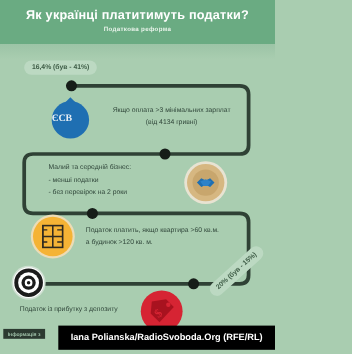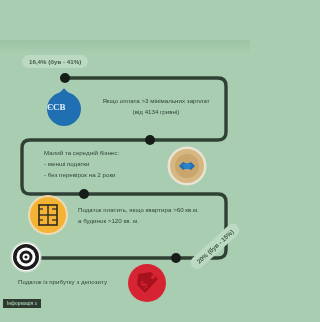--- a/index.html
+++ b/index.html
@@ -122,20 +122,24 @@
   .caption-text{
     position:absolute;left:0;top:5px;width:197px;text-align:center;
     color:#ffffff;font-size:8.4px;font-weight:bold;white-space:nowrap;
   }
 </style>
 </head>
 <body>
 
 <div class="infographic">
 
+  <div class="header">
+    <div class="header-title">Як українці платитимуть податки?</div>
+    <div class="header-sub">Податкова реформа</div>
+  </div>
   <div class="header-fade"></div>
 
   <svg class="path-svg" viewBox="0 0 250 322">
     <path d="M 62 78 L 218 78 Q 226 78 226 86 L 226 132 Q 226 140 218 140
              L 30 140 Q 22 140 22 148 L 22 186 Q 22 194 30 194
              L 218 194 Q 226 194 226 202 L 226 250 Q 226 258 218 258
              L 30 258" fill="none" stroke="#2f4135" stroke-width="3.4" stroke-linecap="round"></path>
     <circle cx="65" cy="78" r="5" fill="#161d18"></circle>
     <circle cx="150" cy="140" r="5" fill="#161d18"></circle>
     <circle cx="84" cy="194" r="5" fill="#161d18"></circle>
@@ -202,14 +206,17 @@
       <path d="M23 8 L30 15 L17 29 L9 21 L10 10 Z" fill="#a8121f"></path>
       <circle cx="25" cy="13" r="2" fill="#d62433"></circle>
       <text x="17" y="24" fill="#d62433" font-size="11" font-weight="bold" font-family="Liberation Serif, serif" text-anchor="middle" transform="rotate(-40 17 22)">$</text>
     </svg>
   </div>
   <div class="blk blk-dep">
     <div>Податок із прибутку з депозиту</div>
   </div>
 
   <div class="src-badge">Інформація з</div>
+  <div class="caption">
+    <div class="caption-text">Iana Polianska/RadioSvoboda.Org (RFE/RL)</div>
+  </div>
 
 </div>
 
 </body></html>

